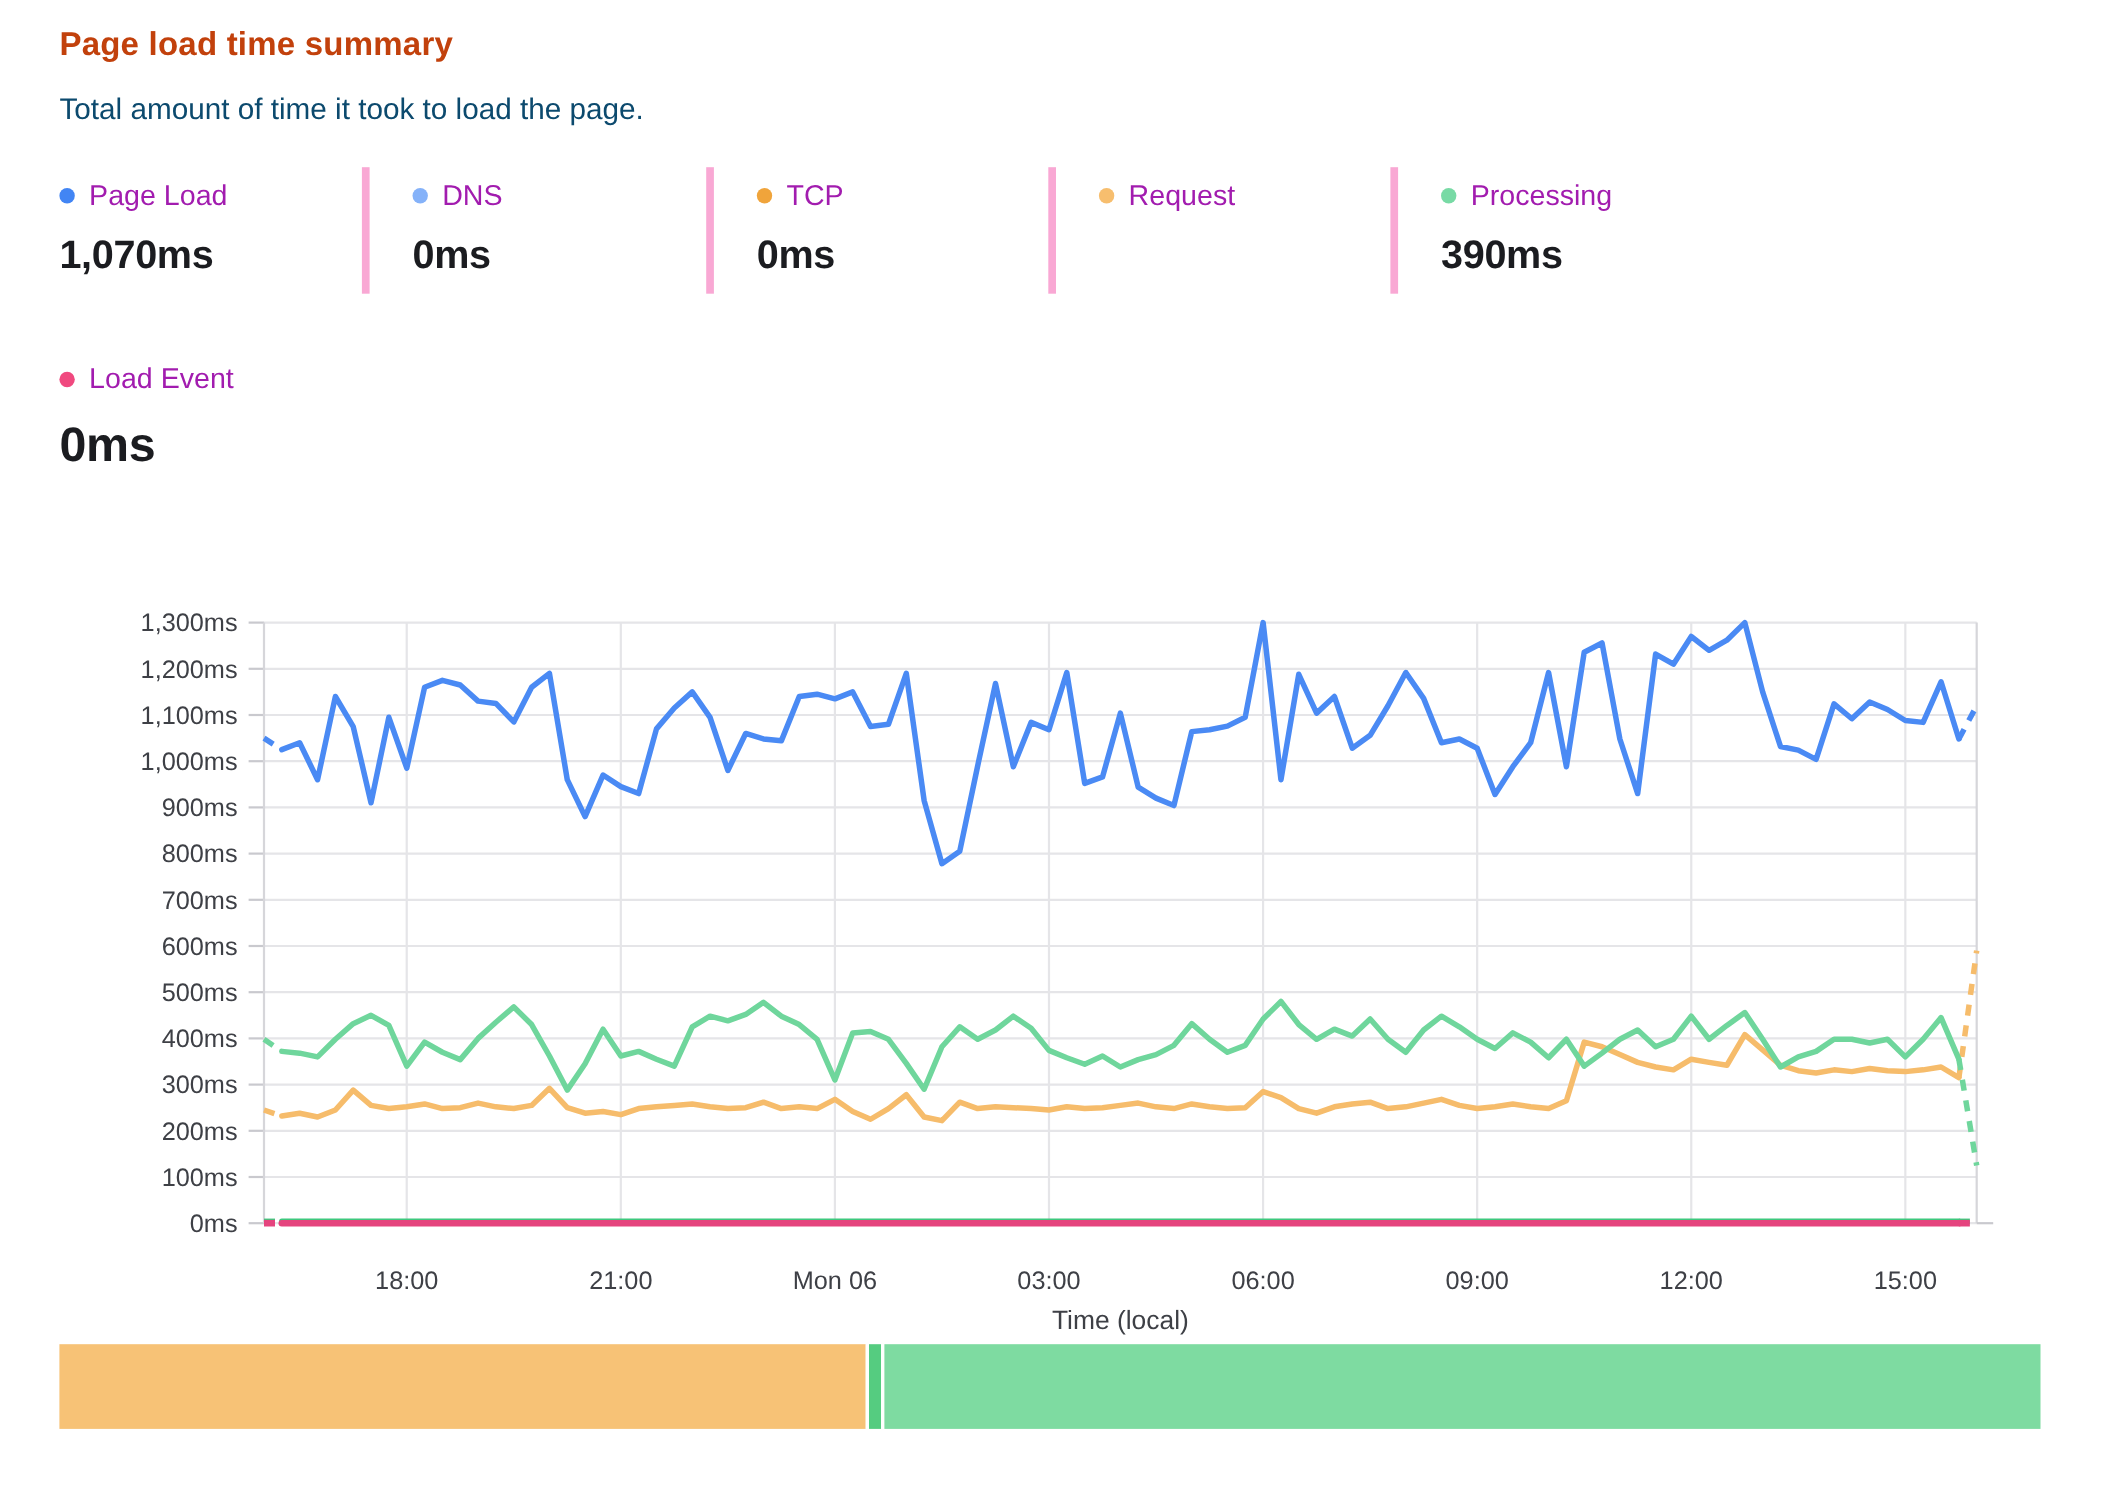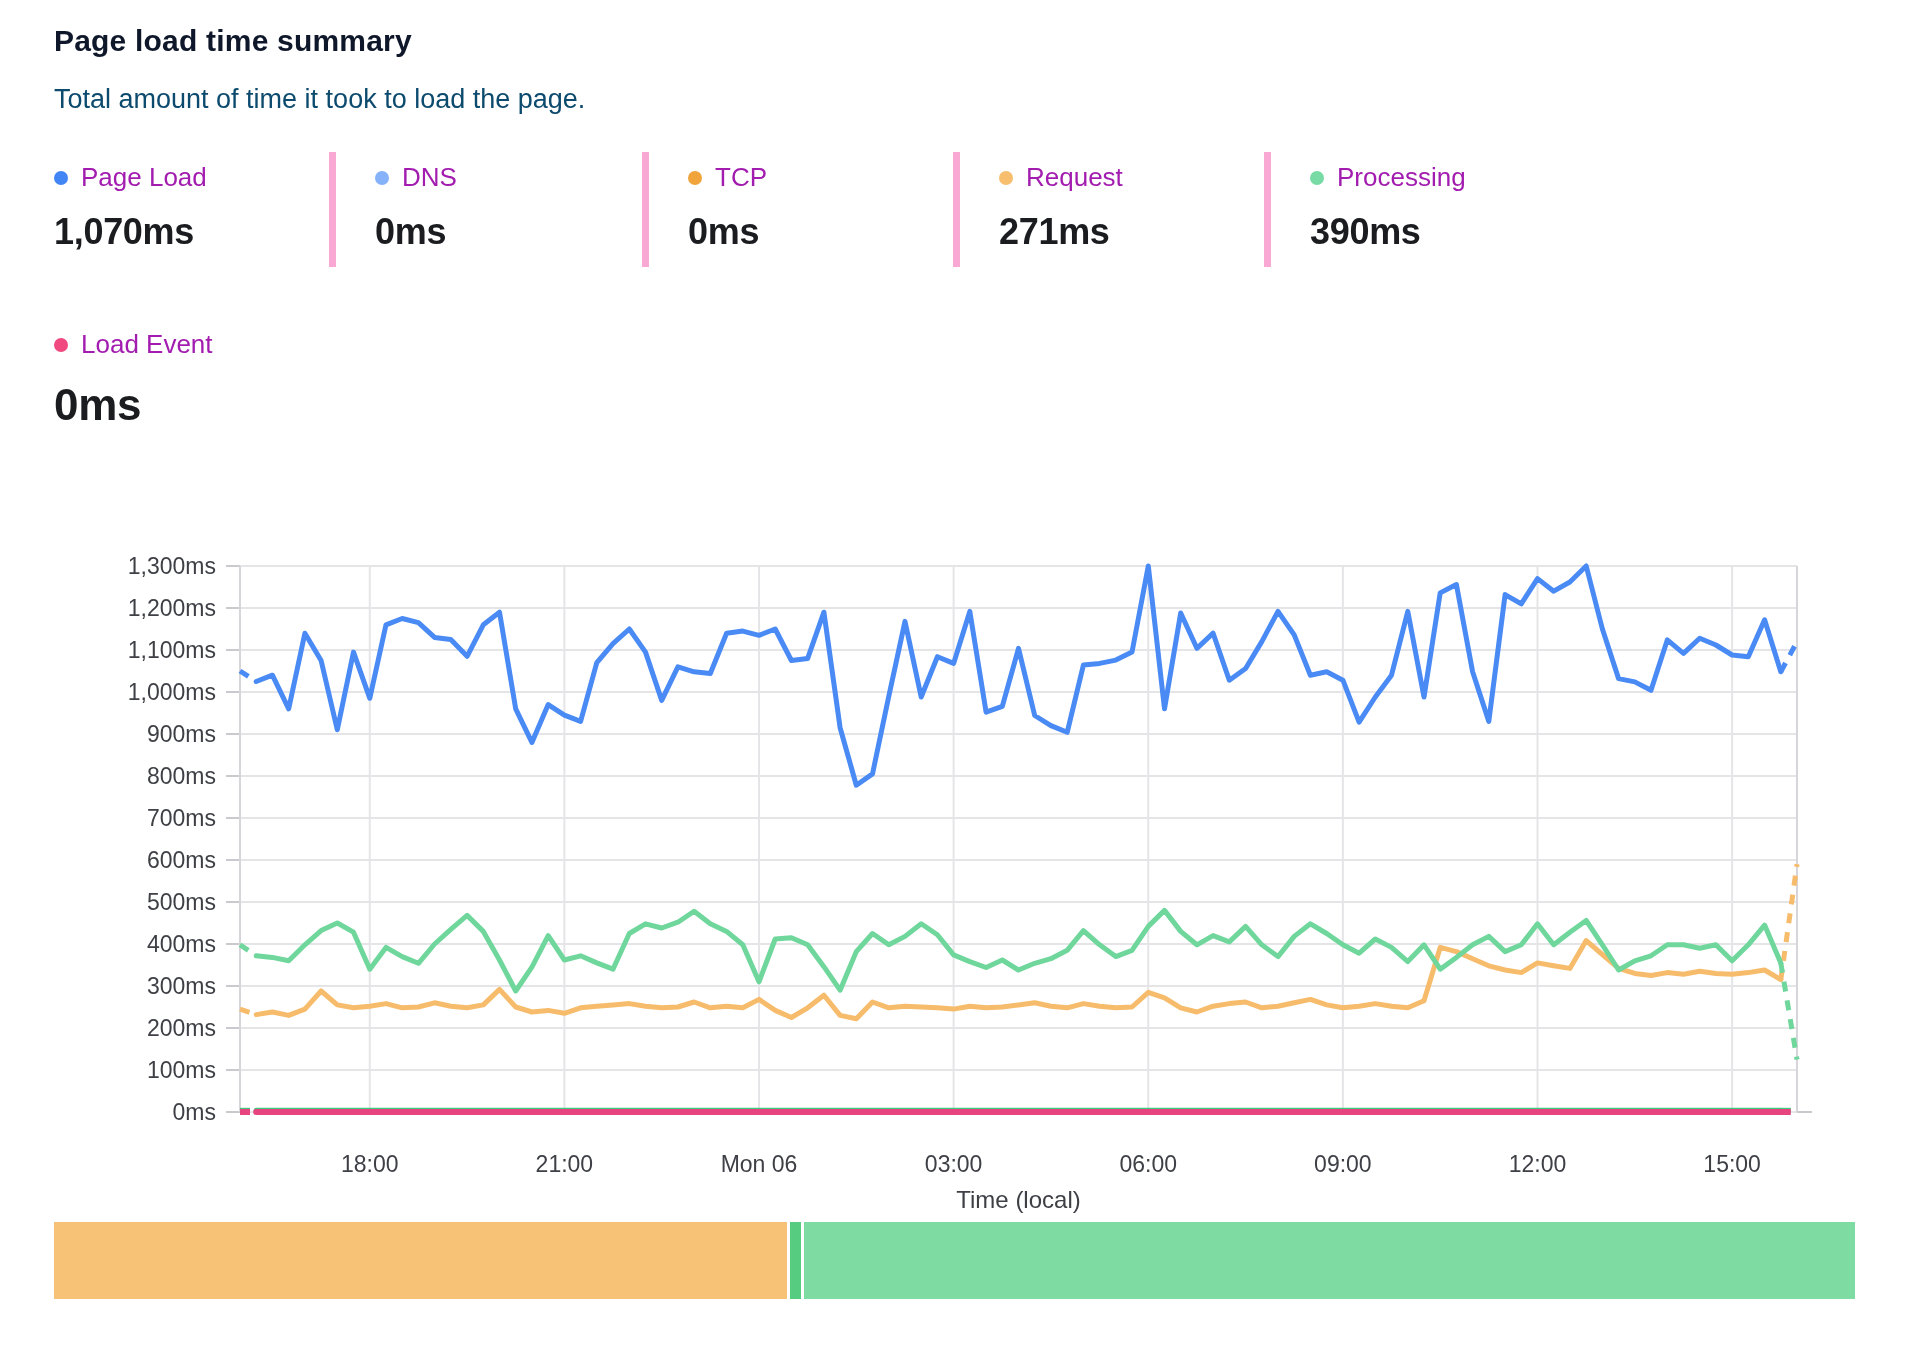--- a/index.html
+++ b/index.html
@@ -1,18 +1,18 @@
 <!DOCTYPE html>
 <html><head>
 <meta charset="utf-8">
 <style>
   html,body{margin:0;padding:0;background:#ffffff;}
   body{width:1910px;height:1352px;position:relative;font-family:"Liberation Sans",sans-serif;overflow:hidden;}
   .header{position:absolute;left:54px;top:24px;}
-  .title{font-size:30px;font-weight:700;color:#0f172a;letter-spacing:.2px;}
+  .title{font-size:30px;font-weight:700;color:#c2410c;letter-spacing:.2px;}
   .subtitle{margin-top:26px;font-size:27px;font-weight:400;color:#0c4a6e;}
   .stats-row{position:absolute;left:54px;top:152px;display:grid;grid-template-columns:275px 313px 311px 311px 313px 322px;}
   .stat{padding-top:10px;padding-bottom:14px;}
   .stat + .stat{border-left:7px solid #f9a8d4;padding-left:39px;}
   .stat-top{display:flex;align-items:center;}
   .dot{width:14px;height:14px;border-radius:50%;margin-right:13px;flex:0 0 auto;}
   .stat-label{font-size:26px;color:#a21caf;}
   .stat-value{margin-top:18px;font-size:36px;font-weight:700;color:#1b1c20;letter-spacing:-.3px;}
   .stat2{position:absolute;left:54px;top:329px;}
   .stat2 .stat-value{margin-top:20px;font-size:44px;}
@@ -48,21 +48,20 @@
         <span class="dot" style="background: rgb(240, 164, 59);"></span>
         <span class="stat-label">TCP</span>
       </div>
       <div class="stat-value">0ms</div>
     </div>
     <div class="stat">
       <div class="stat-top">
         <span class="dot" style="background: rgb(247, 190, 110);"></span>
         <span class="stat-label">Request</span>
       </div>
-      <div class="stat-value">271ms</div>
     </div>
     <div class="stat">
       <div class="stat-top">
         <span class="dot" style="background: rgb(120, 218, 165);"></span>
         <span class="stat-label">Processing</span>
       </div>
       <div class="stat-value">390ms</div>
     </div>
   </div>
 

